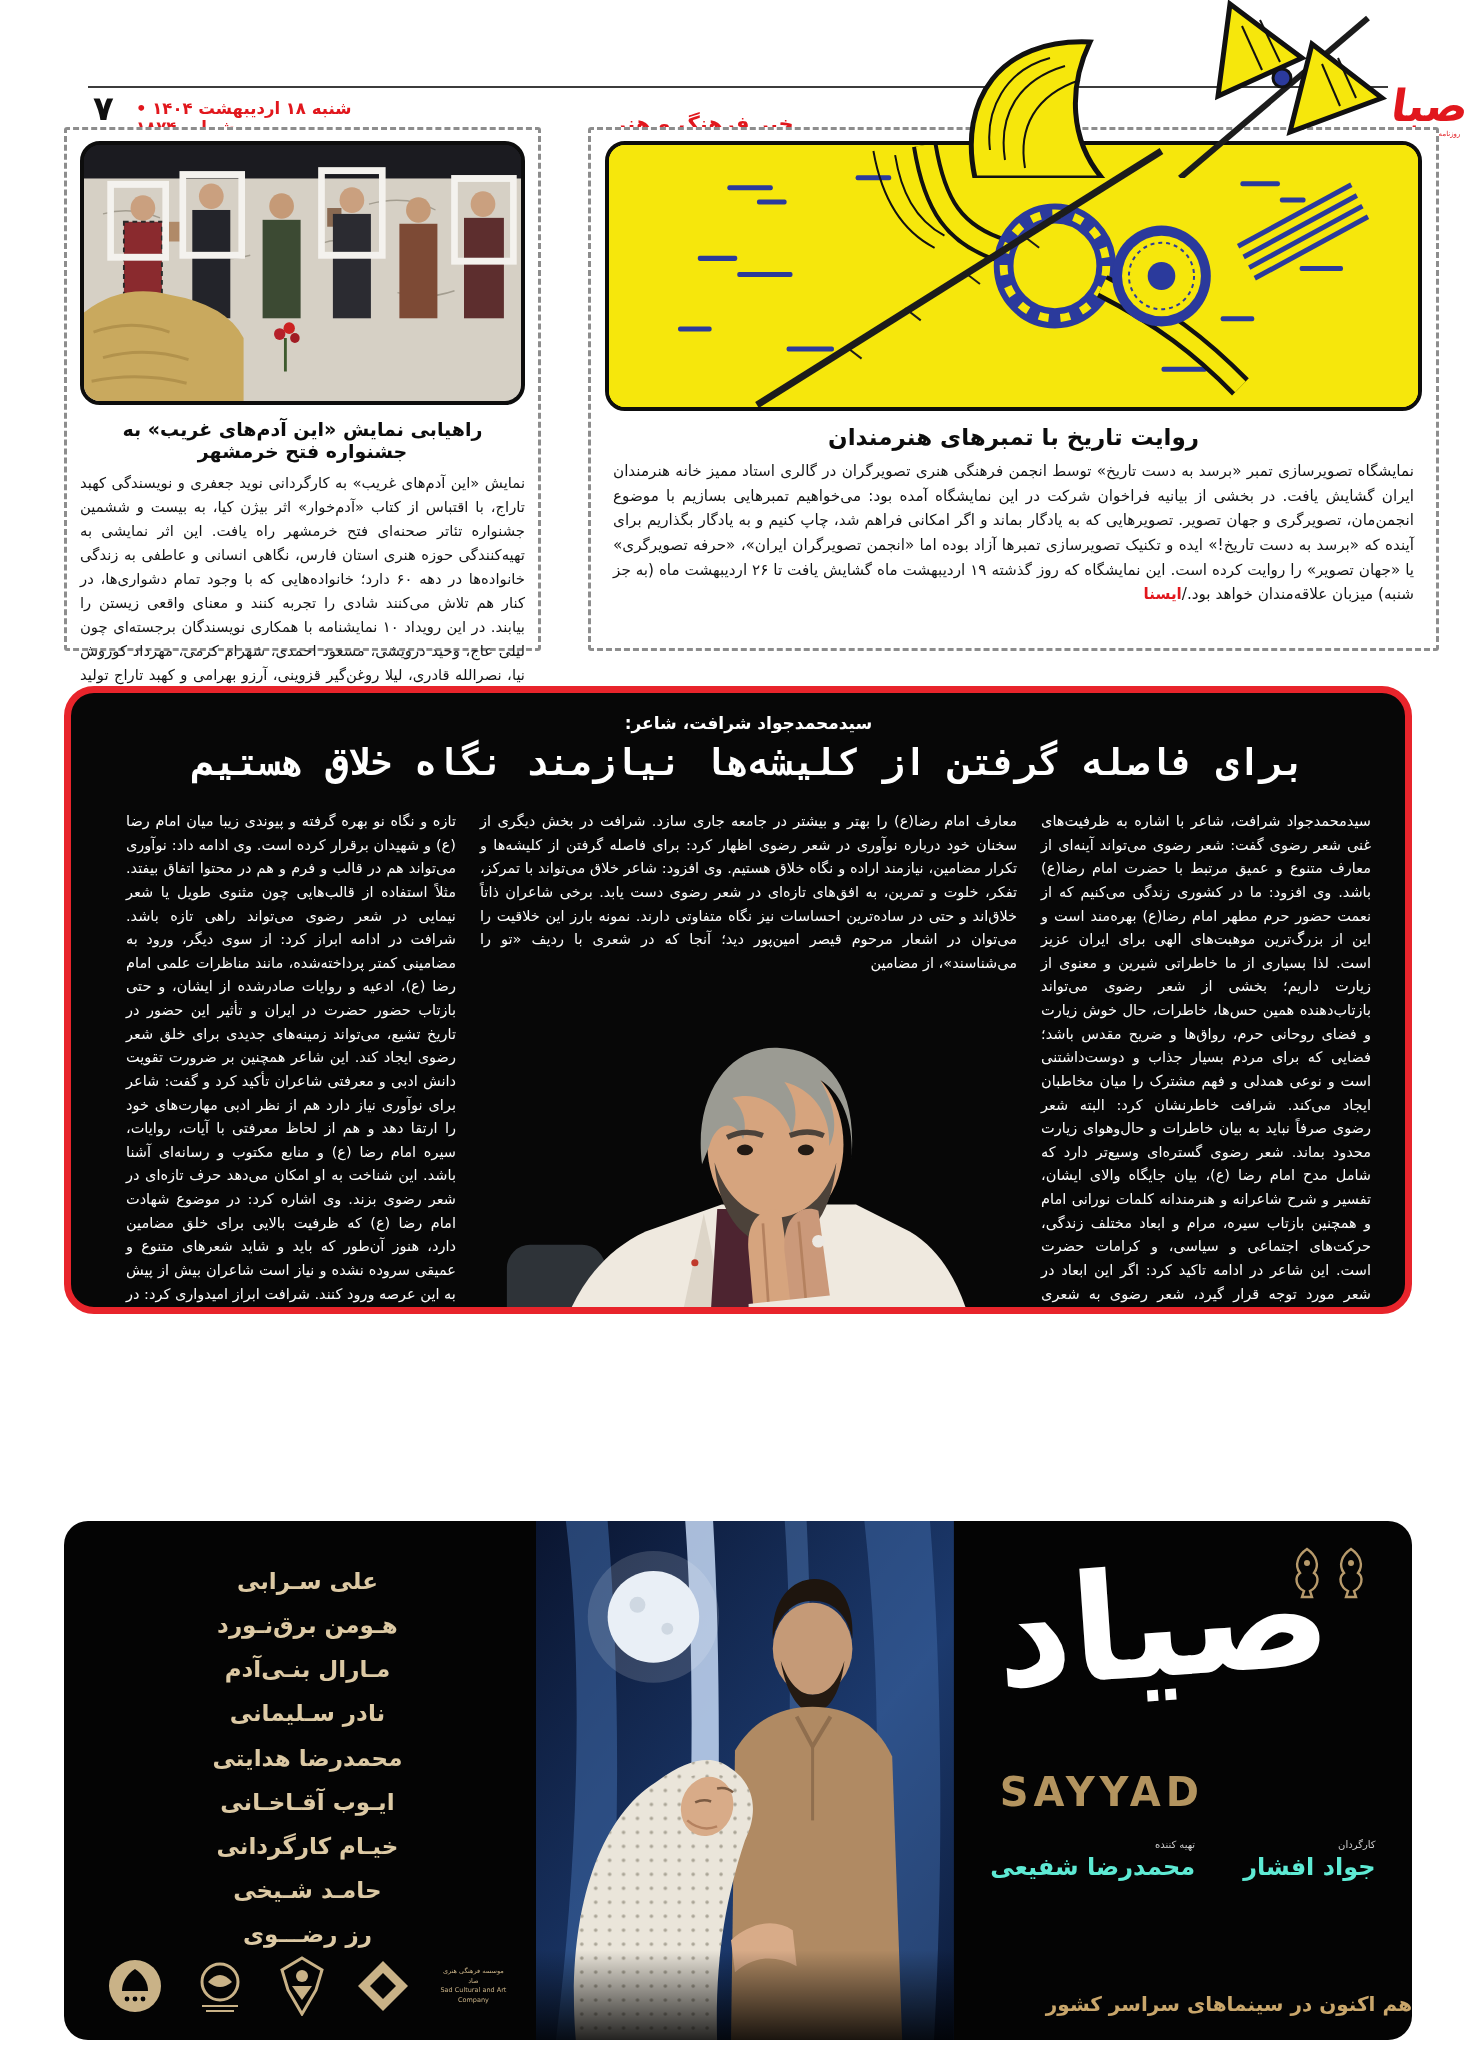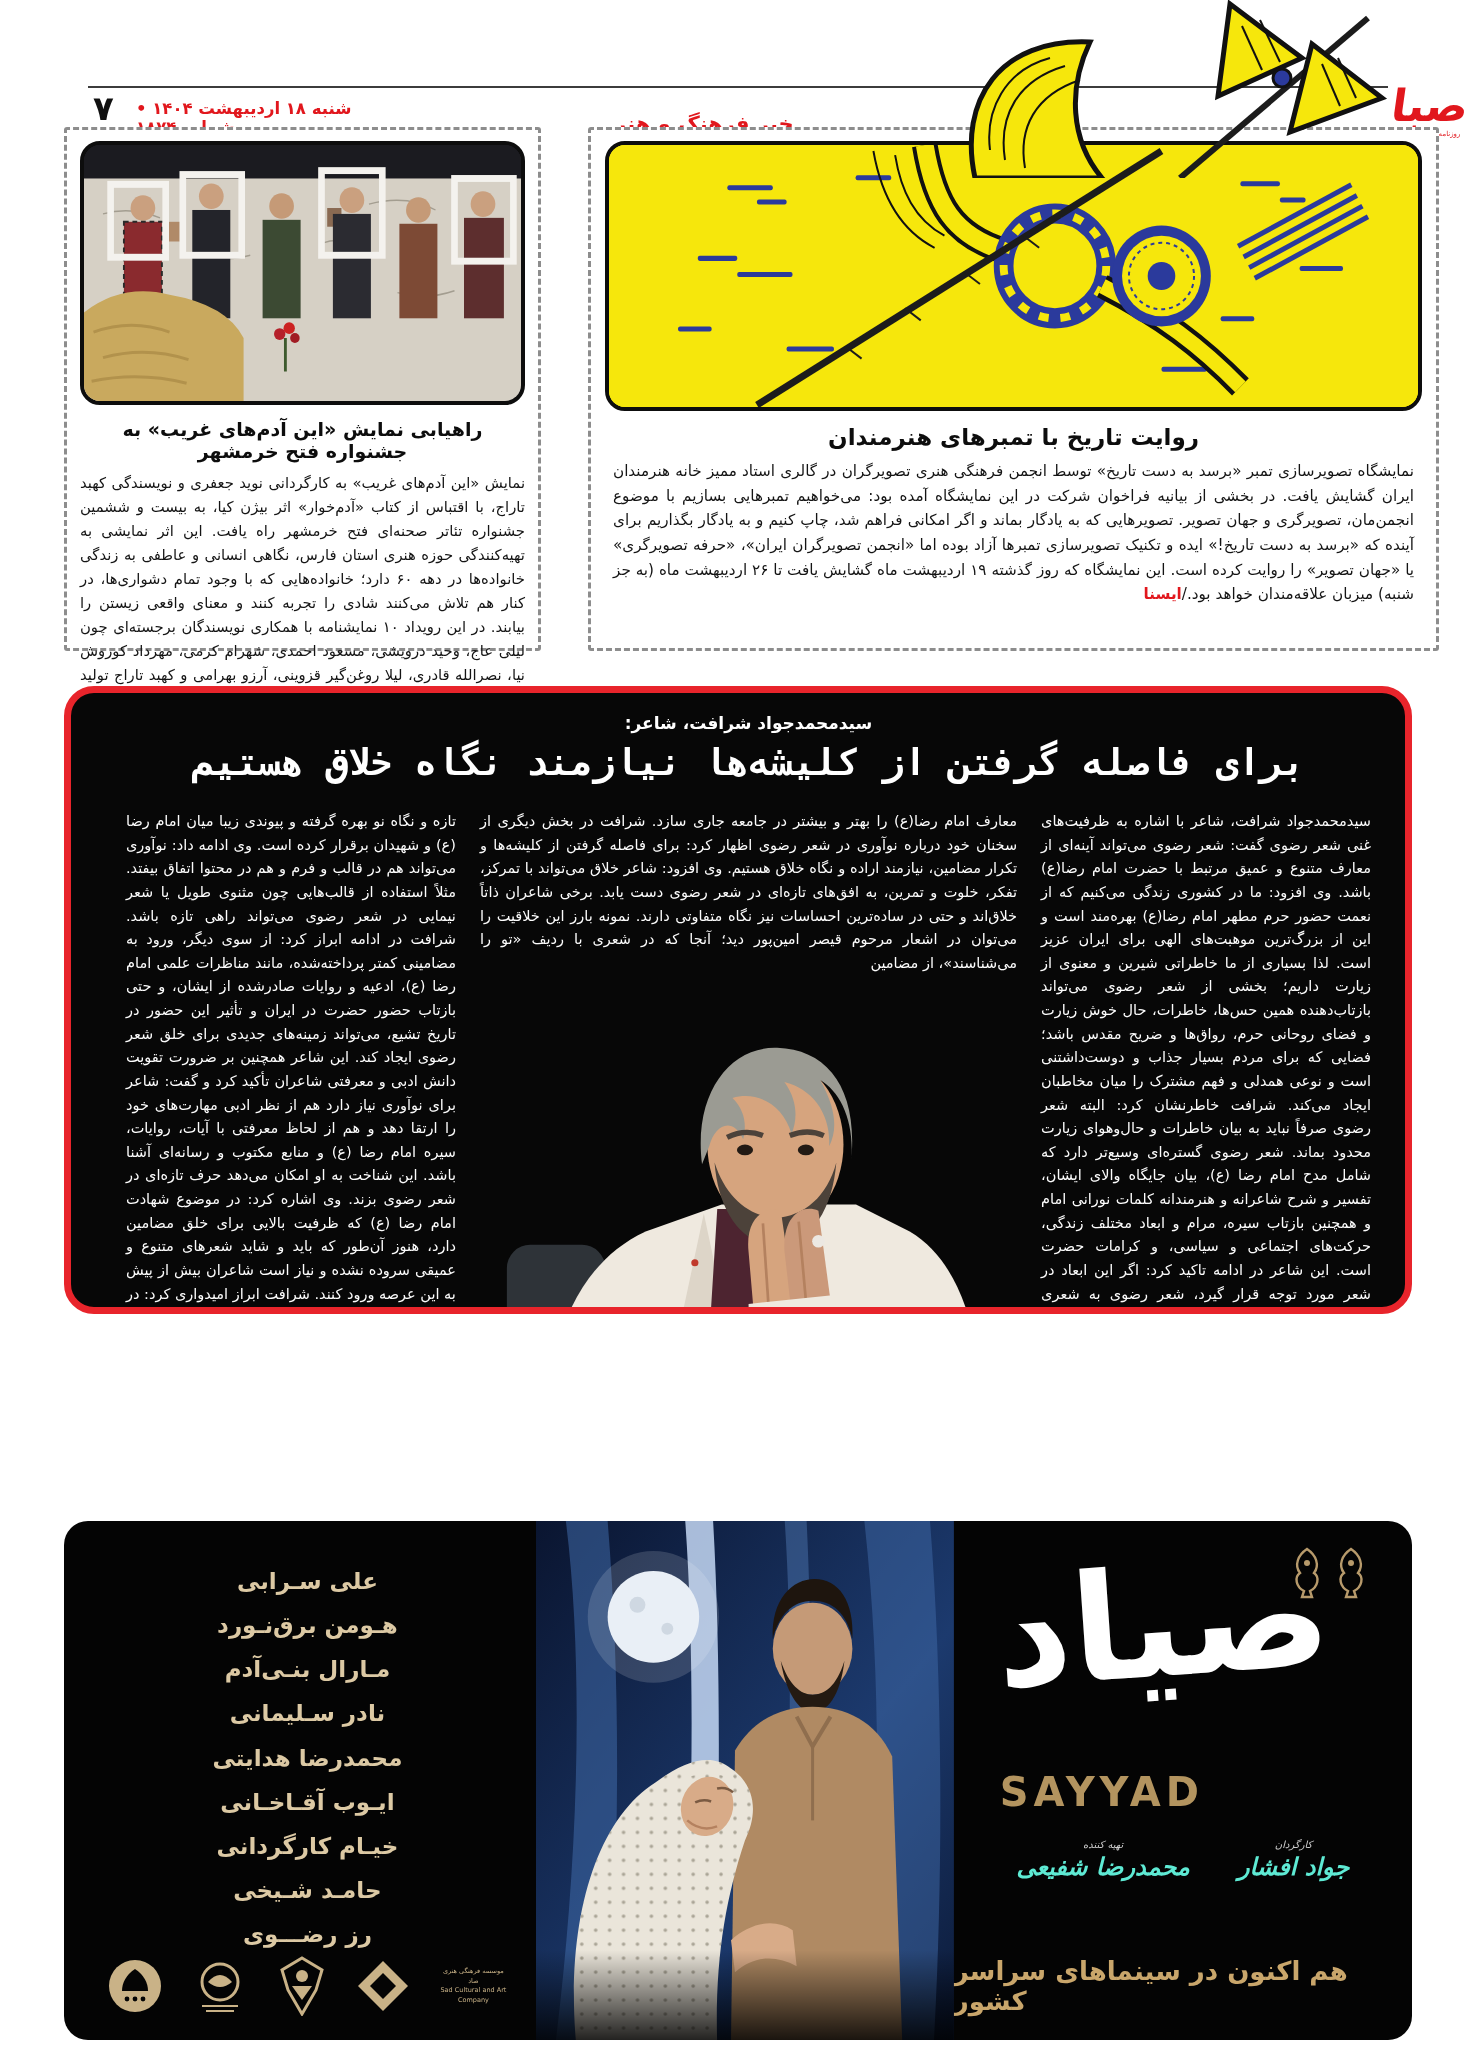--- a/index.html
+++ b/index.html
@@ -42,24 +42,24 @@
   .poet-photo{flex:1;margin-top:8px;position:relative;min-height:360px;}
   .poet-photo svg{position:absolute;inset:0;width:100%;height:100%;}
 
   
   .ad{position:absolute;top:1521px;left:64px;width:1348px;height:519px;background:#040404;border-radius:24px;overflow:hidden;display:flex;direction:rtl;}
   .ad-right{flex:0 0 34%;position:relative;}
   .fest-icons{position:absolute;top:26px;right:44px;display:flex;gap:10px;}
   .ad-title-fa{position:absolute;top:18px;right:82px;width:320px;text-align:center;color:#fff;font-size:148px;font-weight:bold;line-height:1.15;transform:rotate(-4deg);}
   .ad-title-en{position:absolute;top:248px;left:46px;color:#b3945f;font-size:40px;font-weight:bold;letter-spacing:5px;}
   .ad-credits{position:absolute;top:318px;right:0;width:100%;display:flex;justify-content:center;gap:48px;}
-  .credit{ text-align:center;font-style:italic;}
+  .credit{ }
   .credit .label{display:block;font-size:10px;color:#cfcfcf;letter-spacing:2px;}
   .credit .name{display:block;font-size:24px;font-weight:bold;color:#5eead4;margin-top:3px;}
-  .ad-tagline{position:absolute;bottom:24px;right:0;width:100%;text-align:left;color:#c9a66b;font-size:26px;font-weight:bold;}
+  .ad-tagline{position:absolute;bottom:24px;right:0;width:100%;text-align:right;color:#c9a66b;font-size:20px;font-weight:bold;}
   .ad-photo{flex:0 0 31%;position:relative;}
   .ad-photo svg{position:absolute;inset:0;width:100%;height:100%;}
   .ad-left{flex:1 1 35%;display:flex;flex-direction:column;align-items:center;padding-top:38px;box-sizing:border-box;margin-left:15px;}
   .cast-name{color:#dcc9a4;font-size:23px;font-weight:bold;line-height:1.92;text-align:center;letter-spacing:1px;}
   .sponsors{margin-top:auto;margin-bottom:24px;display:flex;align-items:center;gap:26px;}
   .sponsor-text{color:#c9b287;font-size:6.5px;text-align:center;line-height:1.5;width:70px;}
 </style>
 </head>
 <body>
 

